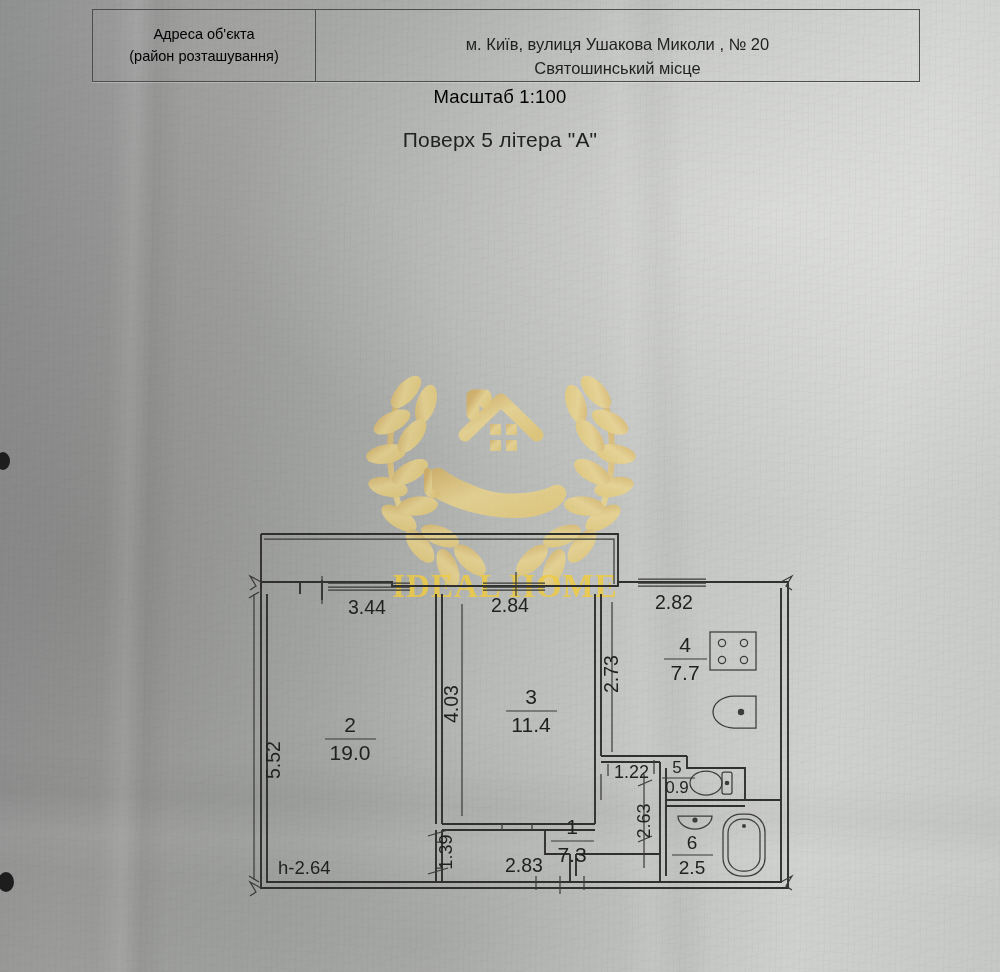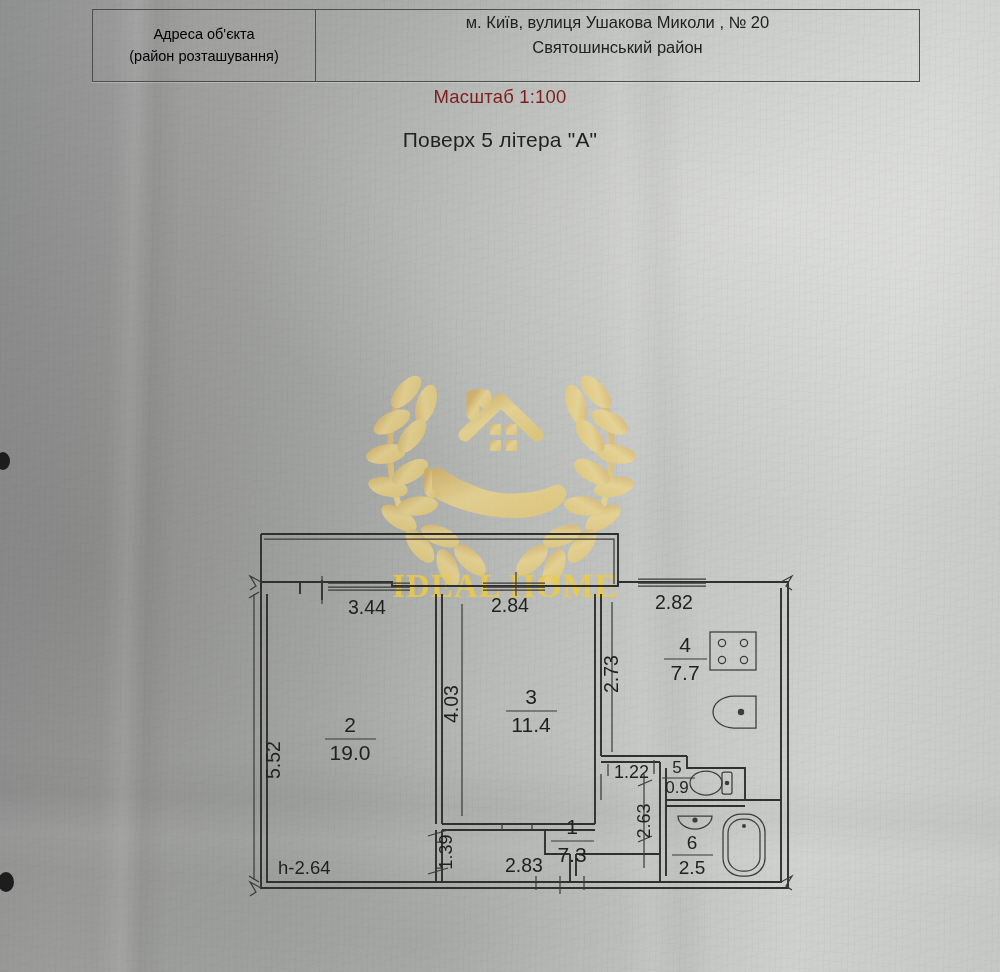--- a/index.html
+++ b/index.html
@@ -40,26 +40,26 @@
     position:absolute;left:92px;top:9px;width:826px;height:71px;
     border:1.6px solid #4c4d4d;display:flex;
     box-shadow:0 1px 0 rgba(255,255,255,.25);
   }
   #hdr .cell-l{
     width:222px;border-right:1.6px solid #4c4d4d;
     display:flex;flex-direction:column;justify-content:center;
     font-size:14.5px;color:#000000;line-height:1.45;text-align:center;
   }
   #hdr .cell-r{
-    flex:1;display:flex;flex-direction:column;align-items:center;justify-content:flex-start;
+    flex:1;display:flex;flex-direction:column;align-items:center;justify-content:flex-end;
     font-size:16.5px;color:#1f2020;line-height:1.5;text-align:center;
   }
   #scale-line{
     position:absolute;left:0;right:0;top:86px;text-align:center;
-    font-size:18.5px;color:#7f1d1d;letter-spacing:.2px;
+    font-size:18.5px;color:#000000;letter-spacing:.2px;
   }
   #floor-line{
     position:absolute;left:0;right:0;top:128px;text-align:center;
     font-size:21px;color:#1f2020;letter-spacing:.2px;
   }
 
   
   #wm{position:absolute;left:366px;top:330px;width:270px;height:290px;pointer-events:none;}
   #wm svg{width:100%;height:100%;opacity:.72;}
   #wm-text{
@@ -88,21 +88,21 @@
 <div class="edge-blob" style="left:-4px;top:452px;width:14px;height:18px;"></div>
 <div class="edge-blob" style="left:-2px;top:872px;width:16px;height:20px;"></div>
 
 <div id="hdr">
   <div class="cell-l">
     <span>Адреса об'єкта</span>
     <span>(район розташування)</span>
   </div>
   <div class="cell-r">
     <span>м. Київ, вулиця Ушакова Миколи , № 20</span>
-    <span>Святошинський район</span>
+    <span>Святошинський місце</span>
   </div>
 </div>
 
 <div id="scale-line">Масштаб 1:100</div>
 <div id="floor-line">Поверх 5 літера "А"</div>
 
 <div id="wm">
   <svg viewBox="0 0 270 290" aria-hidden="true">
     <defs>
       <linearGradient id="gold" x1="0" y1="0" x2="1" y2="1">

